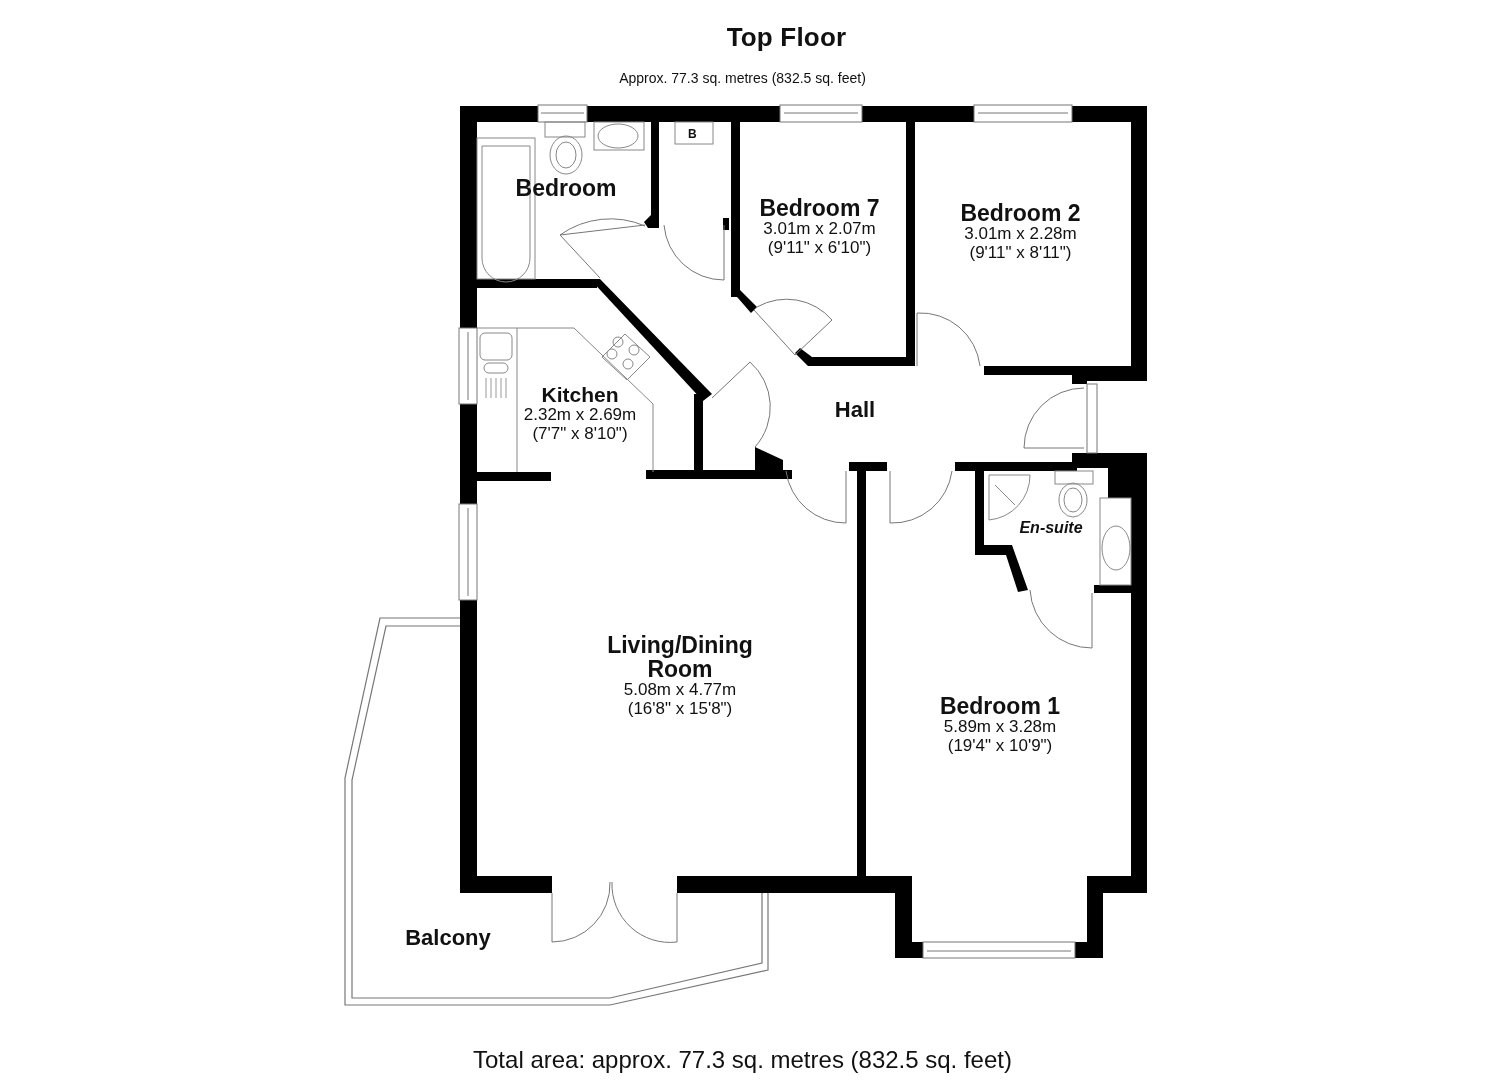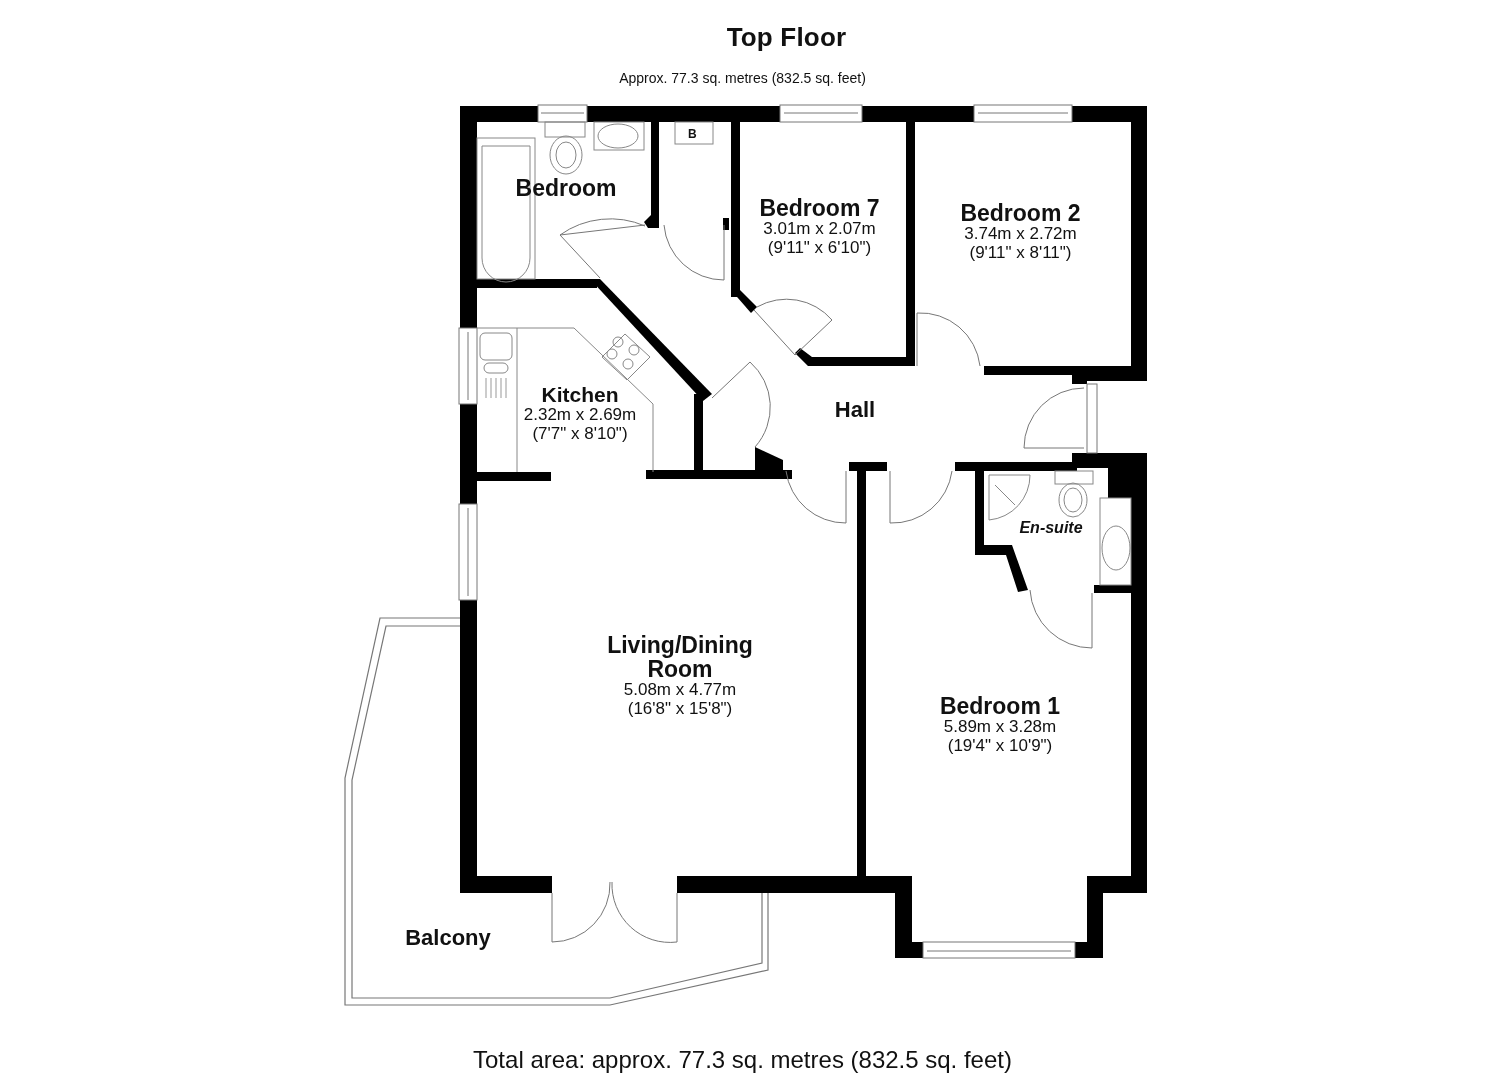--- a/index.html
+++ b/index.html
@@ -186,21 +186,21 @@
 </div>
 
 <div class="lbl" style="left:737px; top:196px; width:165px;">
   <span class="name">Bedroom 7</span>
   <span class="dim">3.01m x 2.07m</span>
   <span class="dim">(9'11" x 6'10")</span>
 </div>
 
 <div class="lbl" style="left:938px; top:201px; width:165px;">
   <span class="name">Bedroom 2</span>
-  <span class="dim">3.74m x 2.72m</span>
+  <span class="dim">3.01m x 2.28m</span>
   <span class="dim">(9'11" x 8'11")</span>
 </div>
 
 <div class="lbl" style="left:510px; top:384px; width:140px;">
   <span class="name" style="font-size:21px;">Kitchen</span>
   <span class="dim">2.32m x 2.69m</span>
   <span class="dim">(7'7" x 8'10")</span>
 </div>
 
 <div class="lbl" style="left:815px; top:398px; width:80px;">

